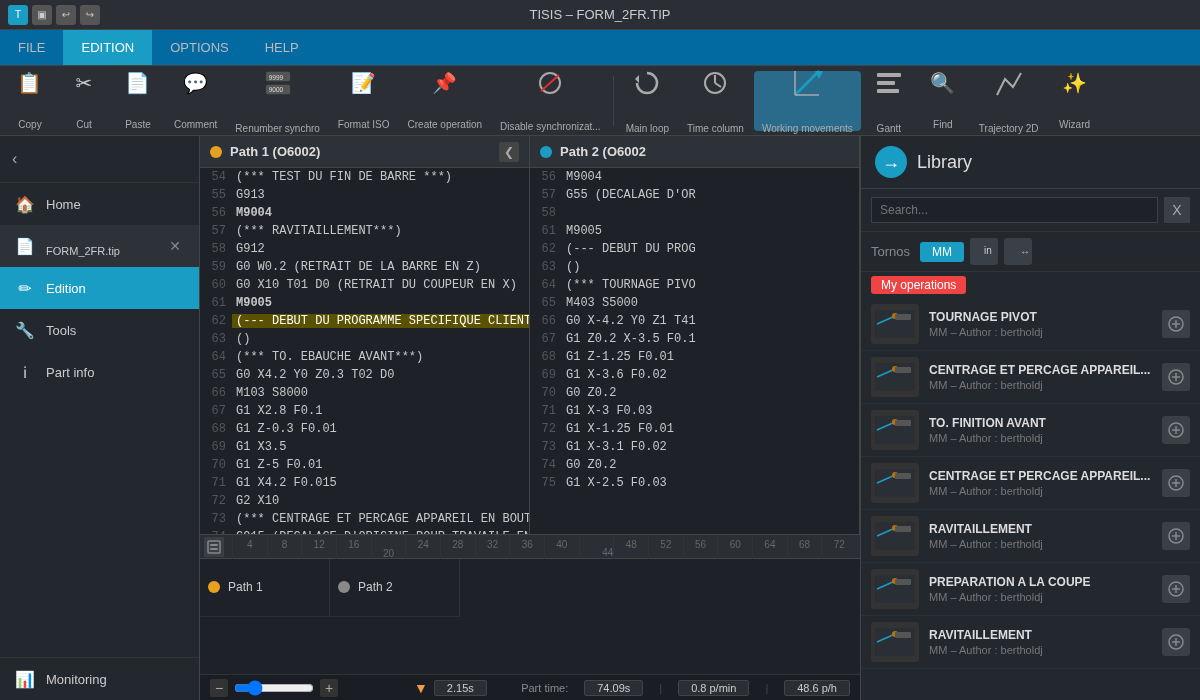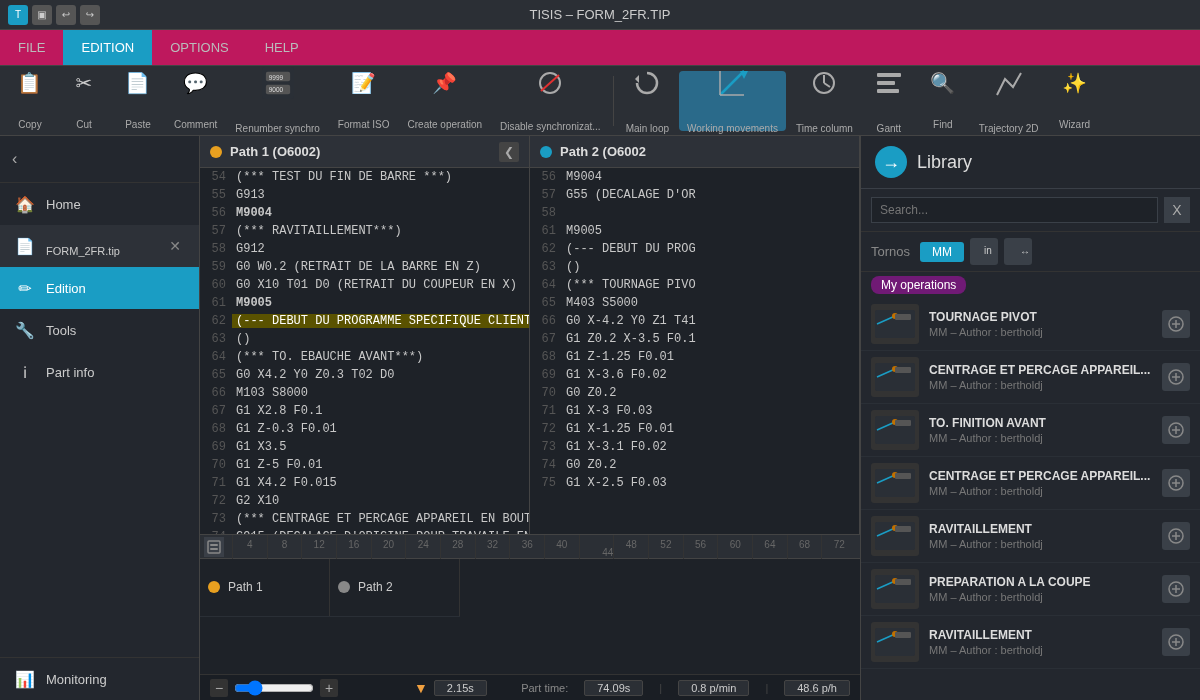--- a/index.html
+++ b/index.html
@@ -4,21 +4,21 @@
   <style>
     * { box-sizing: border-box; margin: 0; padding: 0; }
     body { font-family: 'Segoe UI', Arial, sans-serif; background: #1e2328; color: #ccc; font-size: 12px; width: 1200px; height: 700px; overflow: hidden; }
 
     
     #titlebar { background: #2b2f35; height: 30px; display: flex; align-items: center; justify-content: center; color: #ccc; font-size: 13px; border-bottom: 1px solid #444; position: relative; }
     #titlebar .win-icons { position: absolute; left: 0; display: flex; gap: 4px; padding: 0 8px; align-items: center; }
     #titlebar .win-icon { width: 20px; height: 20px; background: #555; border-radius: 3px; display: flex; align-items: center; justify-content: center; font-size: 10px; }
 
     
-    #menubar { background: #be185d; height: 36px; display: flex; align-items: stretch; border-bottom: 1px solid #444; }
+    #menubar { background: #0369a1; height: 36px; display: flex; align-items: stretch; border-bottom: 1px solid #444; }
     .menu-item { padding: 0 18px; display: flex; align-items: center; color: #bbb; cursor: pointer; font-size: 13px; font-weight: 500; }
     .menu-item.active { background: #1a9dc4; color: #fff; }
 
     
     #toolbar { background: #2b2f35; height: 70px; display: flex; align-items: center; padding: 0 4px; border-bottom: 1px solid #444; gap: 2px; }
     .toolbar-btn { display: flex; flex-direction: column; align-items: center; justify-content: center; padding: 4px 8px; color: #ccc; cursor: pointer; border-radius: 4px; min-width: 52px; height: 60px; gap: 2px; }
     .toolbar-btn.active { background: #2a6a8a; }
     .toolbar-icon { width: 32px; height: 32px; display: flex; align-items: center; justify-content: center; font-size: 20px; }
     .toolbar-label { font-size: 10px; text-align: right; color: #aaa; line-height: 1.1; margin-top: 22px; }
     .toolbar-sep { width: 1px; background: #444; height: 50px; margin: 0 2px; }
@@ -91,21 +91,21 @@
     #lib-search { padding: 8px 10px; border-bottom: 1px solid #333; display: flex; gap: 6px; }
     #lib-search input { flex: 1; background: #1e2228; border: 1px solid #3a4048; color: #ccc; padding: 4px 8px; font-size: 12px; outline: none; }
     #lib-search .search-clear { width: 26px; height: 26px; background: #3a4048; display: flex; align-items: center; justify-content: center; cursor: pointer; color: #aaa; font-size: 14px; }
 
     #lib-tabs { display: flex; align-items: center; padding: 6px 10px; gap: 6px; border-bottom: 1px solid #333; }
     .lib-tab-label { font-size: 13px; color: #888; margin-right: 4px; }
     .lib-tab-btn { padding: 3px 12px; background: #3a4048; color: #ccc; cursor: pointer; border-radius: 3px; font-size: 12px; }
     .lib-tab-btn.active { background: #1a9dc4; color: #fff; }
 
     #lib-filter-row { padding: 4px 10px; display: flex; align-items: center; gap: 6px; }
-    .lib-filter-tag { background: #701a75; color: #fff; padding: 2px 10px; border-radius: 8px; font-size: 12px; cursor: pointer; }
+    .lib-filter-tag { background: #ef4444; color: #fff; padding: 2px 10px; border-radius: 3px; font-size: 12px; cursor: pointer; }
 
     .lib-item { display: flex; align-items: center; padding: 6px 10px; border-bottom: 1px solid #2a2f36; cursor: pointer; gap: 10px; }
     .lib-thumb { width: 48px; height: 40px; background: #333; border-radius: 3px; display: flex; align-items: center; justify-content: center; flex-shrink: 0; overflow: hidden; }
     .lib-thumb svg { width: 44px; height: 36px; }
     .lib-info { flex: 1; }
     .lib-name { color: #ddd; font-size: 12px; font-weight: 600; margin-bottom: 2px; }
     .lib-meta { color: #777; font-size: 11px; }
     .lib-add { width: 28px; height: 28px; background: #3a4048; display: flex; align-items: center; justify-content: center; cursor: pointer; color: #aaa; border-radius: 3px; flex-shrink: 0; }
 
     
@@ -179,40 +179,40 @@
   <div class="toolbar-sep"></div>
   <div class="toolbar-btn">
     <div class="toolbar-icon">
       <svg width="32" height="32">
           <path d="M16 6 A10 10 0 1 1 6 16" fill="none" stroke="#aaa" stroke-width="2.5"></path>
           <polygon points="4,12 8,16 8,8" fill="#aaa"></polygon>
         </svg>
     </div>
     <div class="toolbar-label">Main loop</div>
   </div>
+  <div class="toolbar-btn">
+    <div class="toolbar-icon">
+      <svg width="32" height="32">
+          <circle cx="16" cy="16" r="10" fill="none" stroke="#aaa" stroke-width="2"></circle>
+          <line x1="16" y1="16" x2="16" y2="8" stroke="#aaa" stroke-width="2"></line>
+          <line x1="16" y1="16" x2="22" y2="20" stroke="#aaa" stroke-width="2"></line>
+        </svg>
+    </div>
+    <div class="toolbar-label">Time column</div>
+  </div>
   <div class="toolbar-btn active">
     <div class="toolbar-icon">
       <svg width="32" height="32">
           <line x1="4" y1="28" x2="28" y2="4" stroke="#1a9dc4" stroke-width="2.5"></line>
           <polygon points="24,4 32,4 28,12" fill="#1a9dc4"></polygon>
           <line x1="4" y1="28" x2="4" y2="4" stroke="#aaa" stroke-width="1.5"></line>
           <line x1="4" y1="28" x2="28" y2="28" stroke="#aaa" stroke-width="1.5"></line>
         </svg>
     </div>
     <div class="toolbar-label">Working movements</div>
-  </div>
-  <div class="toolbar-btn">
-    <div class="toolbar-icon">
-      <svg width="32" height="32">
-          <circle cx="16" cy="16" r="10" fill="none" stroke="#aaa" stroke-width="2"></circle>
-          <line x1="16" y1="16" x2="16" y2="8" stroke="#aaa" stroke-width="2"></line>
-          <line x1="16" y1="16" x2="22" y2="20" stroke="#aaa" stroke-width="2"></line>
-        </svg>
-    </div>
-    <div class="toolbar-label">Time column</div>
   </div>
   <div class="toolbar-btn">
     <div class="toolbar-icon">
       <svg width="32" height="32">
           <rect x="4" y="6" width="24" height="4" rx="1" fill="#aaa"></rect>
           <rect x="4" y="14" width="18" height="4" rx="1" fill="#aaa"></rect>
           <rect x="4" y="22" width="22" height="4" rx="1" fill="#aaa"></rect>
         </svg>
     </div>
     <div class="toolbar-label">Gantt</div>
@@ -461,21 +461,21 @@
                 <rect x="4" y="5" width="8" height="2" rx="1" fill="#888"></rect>
                 <rect x="4" y="9" width="8" height="2" rx="1" fill="#888"></rect>
               </svg>
           </div>
         </div>
         <div class="ruler-ticks" id="ruler-ticks-container" style="position:relative; height:24px;">
         <div class="ruler-tick" style="flex: 1 1 0%; text-align: center; color: rgb(102, 102, 102); font-size: 10px; border-left: 1px solid rgb(51, 51, 51); padding-top: 4px;">4</div>
             <div class="ruler-tick" style="flex: 1 1 0%; text-align: center; color: rgb(102, 102, 102); font-size: 10px; border-left: 1px solid rgb(51, 51, 51); padding-top: 4px;">8</div>
             <div class="ruler-tick" style="flex: 1 1 0%; text-align: center; color: rgb(102, 102, 102); font-size: 10px; border-left: 1px solid rgb(51, 51, 51); padding-top: 4px;">12</div>
             <div class="ruler-tick" style="flex: 1 1 0%; text-align: center; color: rgb(102, 102, 102); font-size: 10px; border-left: 1px solid rgb(51, 51, 51); padding-top: 4px;">16</div>
-            <div class="ruler-tick" style="flex: 1 1 0%; text-align: center; color: rgb(102, 102, 102); font-size: 10px; border-left: 1px solid rgb(51, 51, 51); padding-top: 4px;">20</div>
+            <div class="ruler-tick" style="flex: 1 1 0%; text-align: center; color: rgb(102, 102, 102); font-size: 10px; border-left: 1px solid rgb(51, 51, 51); padding-top: 13px;">20</div>
             <div class="ruler-tick" style="flex: 1 1 0%; text-align: center; color: rgb(102, 102, 102); font-size: 10px; border-left: 1px solid rgb(51, 51, 51); padding-top: 4px;">24</div>
             <div class="ruler-tick" style="flex: 1 1 0%; text-align: center; color: rgb(102, 102, 102); font-size: 10px; border-left: 1px solid rgb(51, 51, 51); padding-top: 4px;">28</div>
             <div class="ruler-tick" style="flex: 1 1 0%; text-align: center; color: rgb(102, 102, 102); font-size: 10px; border-left: 1px solid rgb(51, 51, 51); padding-top: 4px;">32</div>
             <div class="ruler-tick" style="flex: 1 1 0%; text-align: center; color: rgb(102, 102, 102); font-size: 10px; border-left: 1px solid rgb(51, 51, 51); padding-top: 4px;">36</div>
             <div class="ruler-tick" style="flex: 1 1 0%; text-align: center; color: rgb(102, 102, 102); font-size: 10px; border-left: 1px solid rgb(51, 51, 51); padding-top: 4px;">40</div>
             <div class="ruler-tick" style="flex: 1 1 0%; text-align: right; color: rgb(102, 102, 102); font-size: 10px; border-left: 1px solid rgb(51, 51, 51); padding-top: 12px;">44</div>
             <div class="ruler-tick" style="flex: 1 1 0%; text-align: center; color: rgb(102, 102, 102); font-size: 10px; border-left: 1px solid rgb(51, 51, 51); padding-top: 4px;">48</div>
             <div class="ruler-tick" style="flex: 1 1 0%; text-align: center; color: rgb(102, 102, 102); font-size: 10px; border-left: 1px solid rgb(51, 51, 51); padding-top: 4px;">52</div>
             <div class="ruler-tick" style="flex: 1 1 0%; text-align: center; color: rgb(102, 102, 102); font-size: 10px; border-left: 1px solid rgb(51, 51, 51); padding-top: 4px;">56</div>
             <div class="ruler-tick" style="flex: 1 1 0%; text-align: center; color: rgb(102, 102, 102); font-size: 10px; border-left: 1px solid rgb(51, 51, 51); padding-top: 4px;">60</div>

